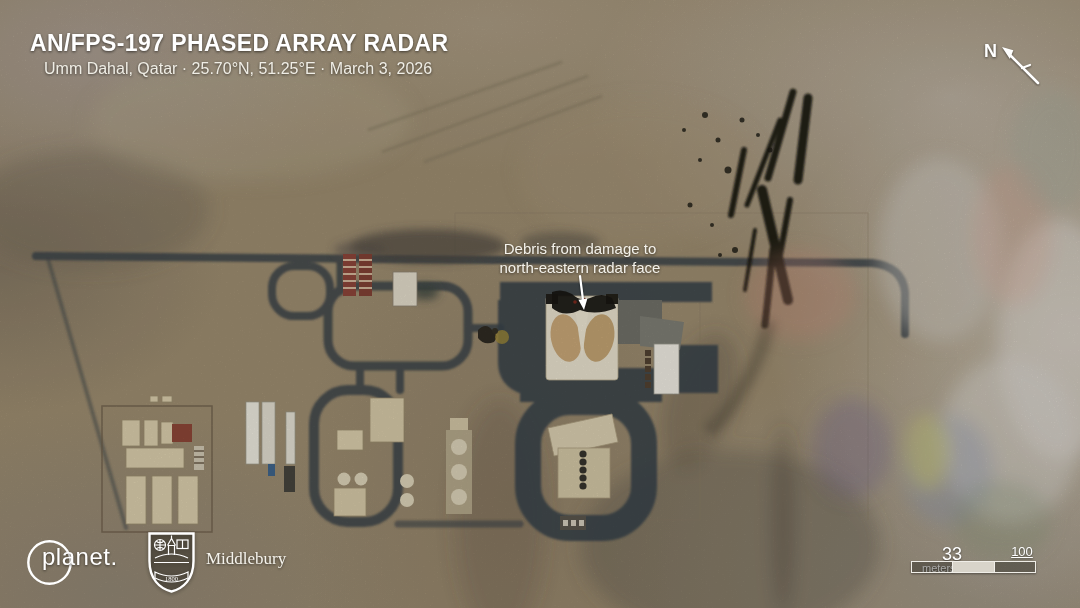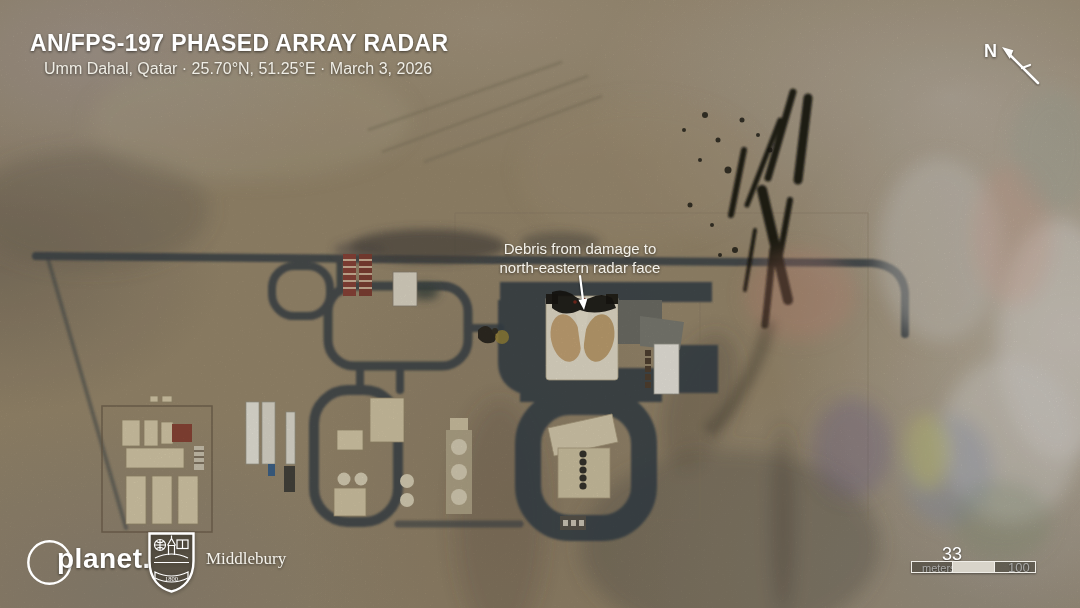--- a/index.html
+++ b/index.html
@@ -20,28 +20,28 @@
   .scene{position:absolute;inset:0;}
   .overlay-text{position:absolute;color:#fff;text-shadow:0 1px 3px rgba(0,0,0,.6);}
   .title{left:30px;top:30px;font-size:23px;font-weight:bold;letter-spacing:.4px;}
   .subtitle{left:31px;top:60px;font-size:16px;color:#efede5;margin-left:13px;}
   .compass-n{left:984px;top:41px;font-size:18px;font-weight:bold;}
   .compass-arrow{position:absolute;left:996px;top:36px;filter:drop-shadow(0 1px 1px rgba(0,0,0,.5));}
   .ann-debris{left:455px;top:240px;width:250px;text-align:center;font-size:15px;line-height:1.25;color:#f3f1ea;}
   .ann-arrow{position:absolute;left:572px;top:274px;filter:drop-shadow(0 1px 1px rgba(0,0,0,.5));}
   .ann-water{left:762px;top:337px;font-size:15px;color:#f3f1ea;}
   .planet-circle{position:absolute;left:26px;top:539px;}
-  .planet-word{left:42px;top:543px;font-size:28px;letter-spacing:.5px;font-weight:700;margin-left:15px;}
+  .planet-word{left:42px;top:543px;font-size:24px;letter-spacing:.5px;font-weight:400;}
   .midd-shield{position:absolute;left:147px;top:531px;filter:drop-shadow(0 1px 2px rgba(0,0,0,.4));}
   .midd-name{left:206px;top:549px;font-size:17px;font-family:"Liberation Serif", serif;color:#f5f3ec;}
   .scalebar{position:absolute;left:878px;top:544px;width:195px;height:34px;color:#fff;}
   .sb-label{position:absolute;text-shadow:0 1px 2px rgba(0,0,0,.6);}
   .sb-unit{left:0;top:18px;width:31px;text-align:right;font-size:11px;padding-left:44px;}
   .sb-mid{left:64px;top:0;width:20px;text-align:center;font-size:18px;}
-  .sb-end{left:130px;top:16px;width:28px;text-align:left;font-size:13px;}
+  .sb-end{left:130px;top:0;width:28px;text-align:center;font-size:13px;text-decoration:underline;}
   .sb-bar{position:absolute;left:33px;top:17px;width:125px;height:12px;border:1.5px solid #f0eee8;
     box-sizing:border-box;display:flex;box-shadow:0 1px 2px rgba(0,0,0,.4);}
   .sb-seg{flex:1;}
   .sb-seg.dark{background:rgba(25,25,20,.38);}
   .sb-seg.light{background:#d8d4ca;}
   .sb-seg.mid{border-left:1.5px solid #f0eee8;border-right:1.5px solid #f0eee8;}
 </style>
 </head>
 <body>
 

